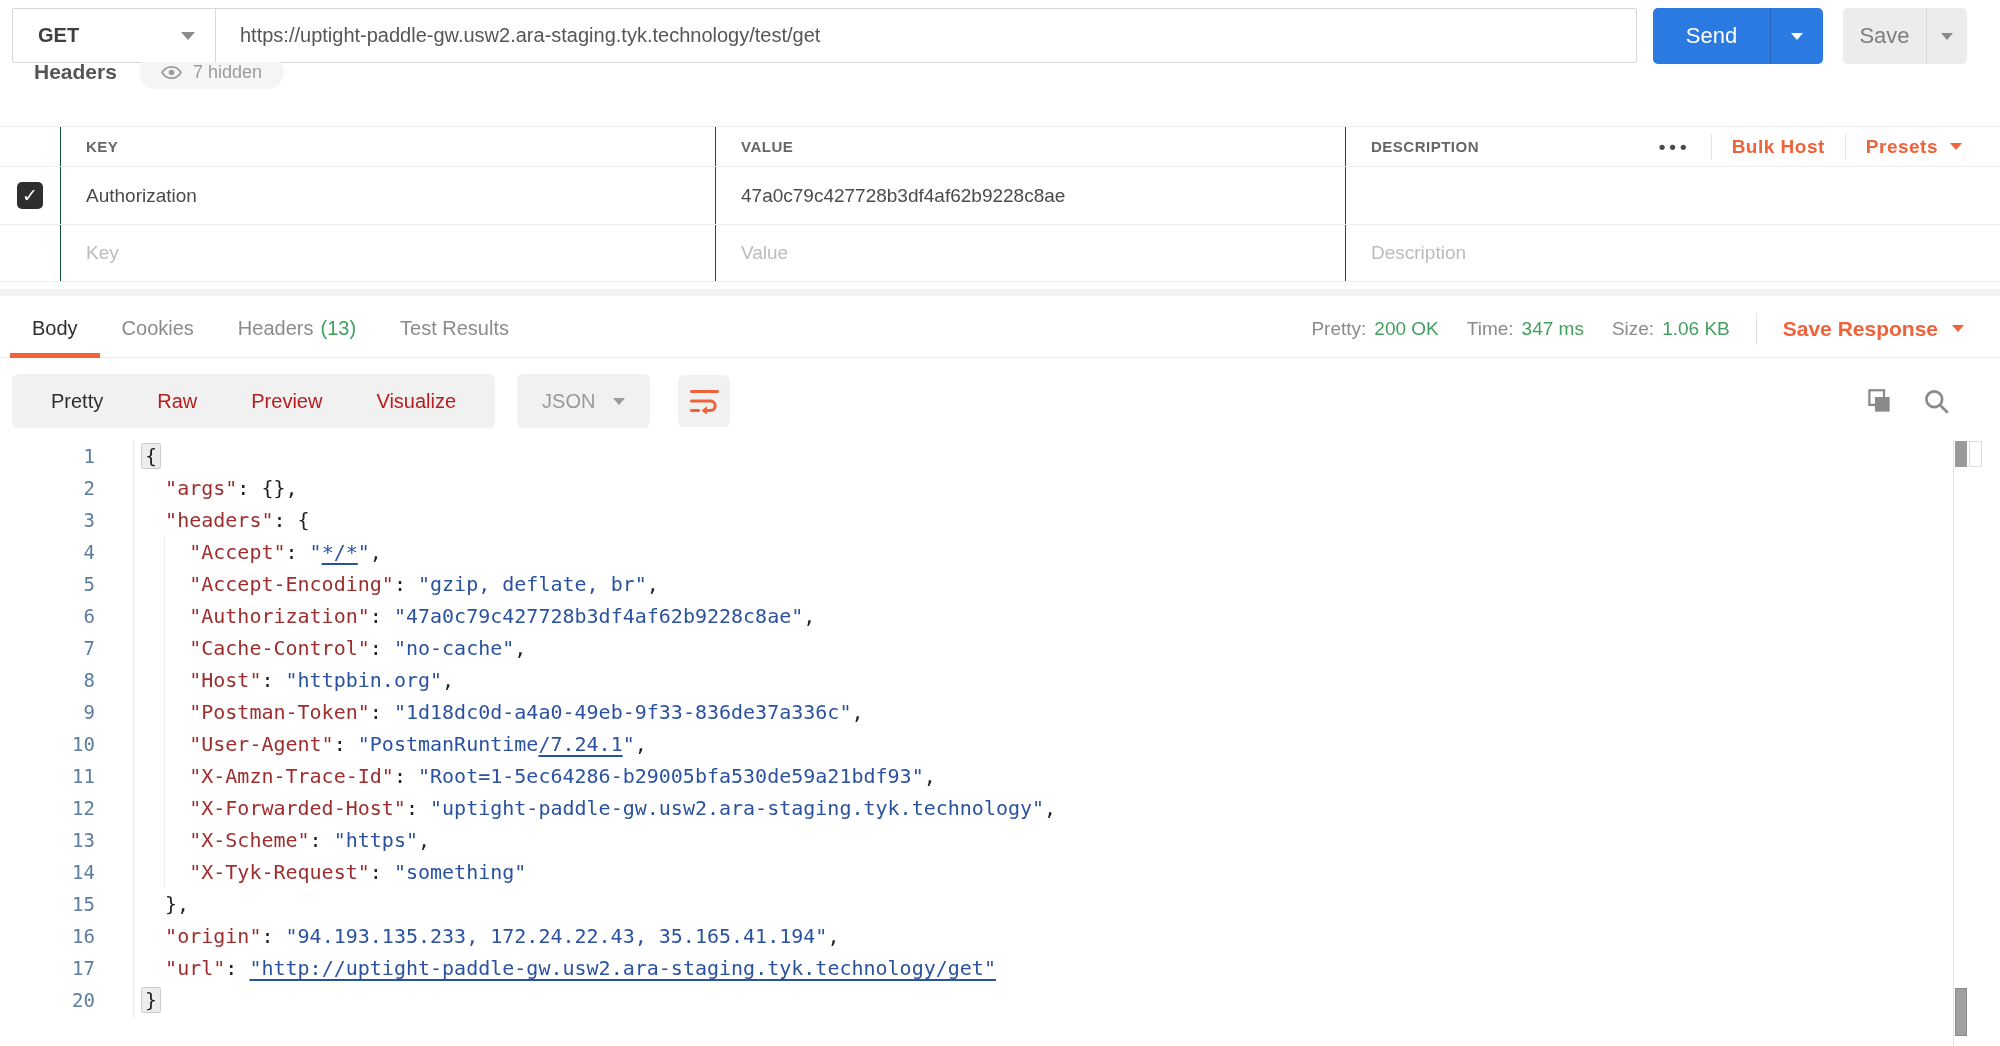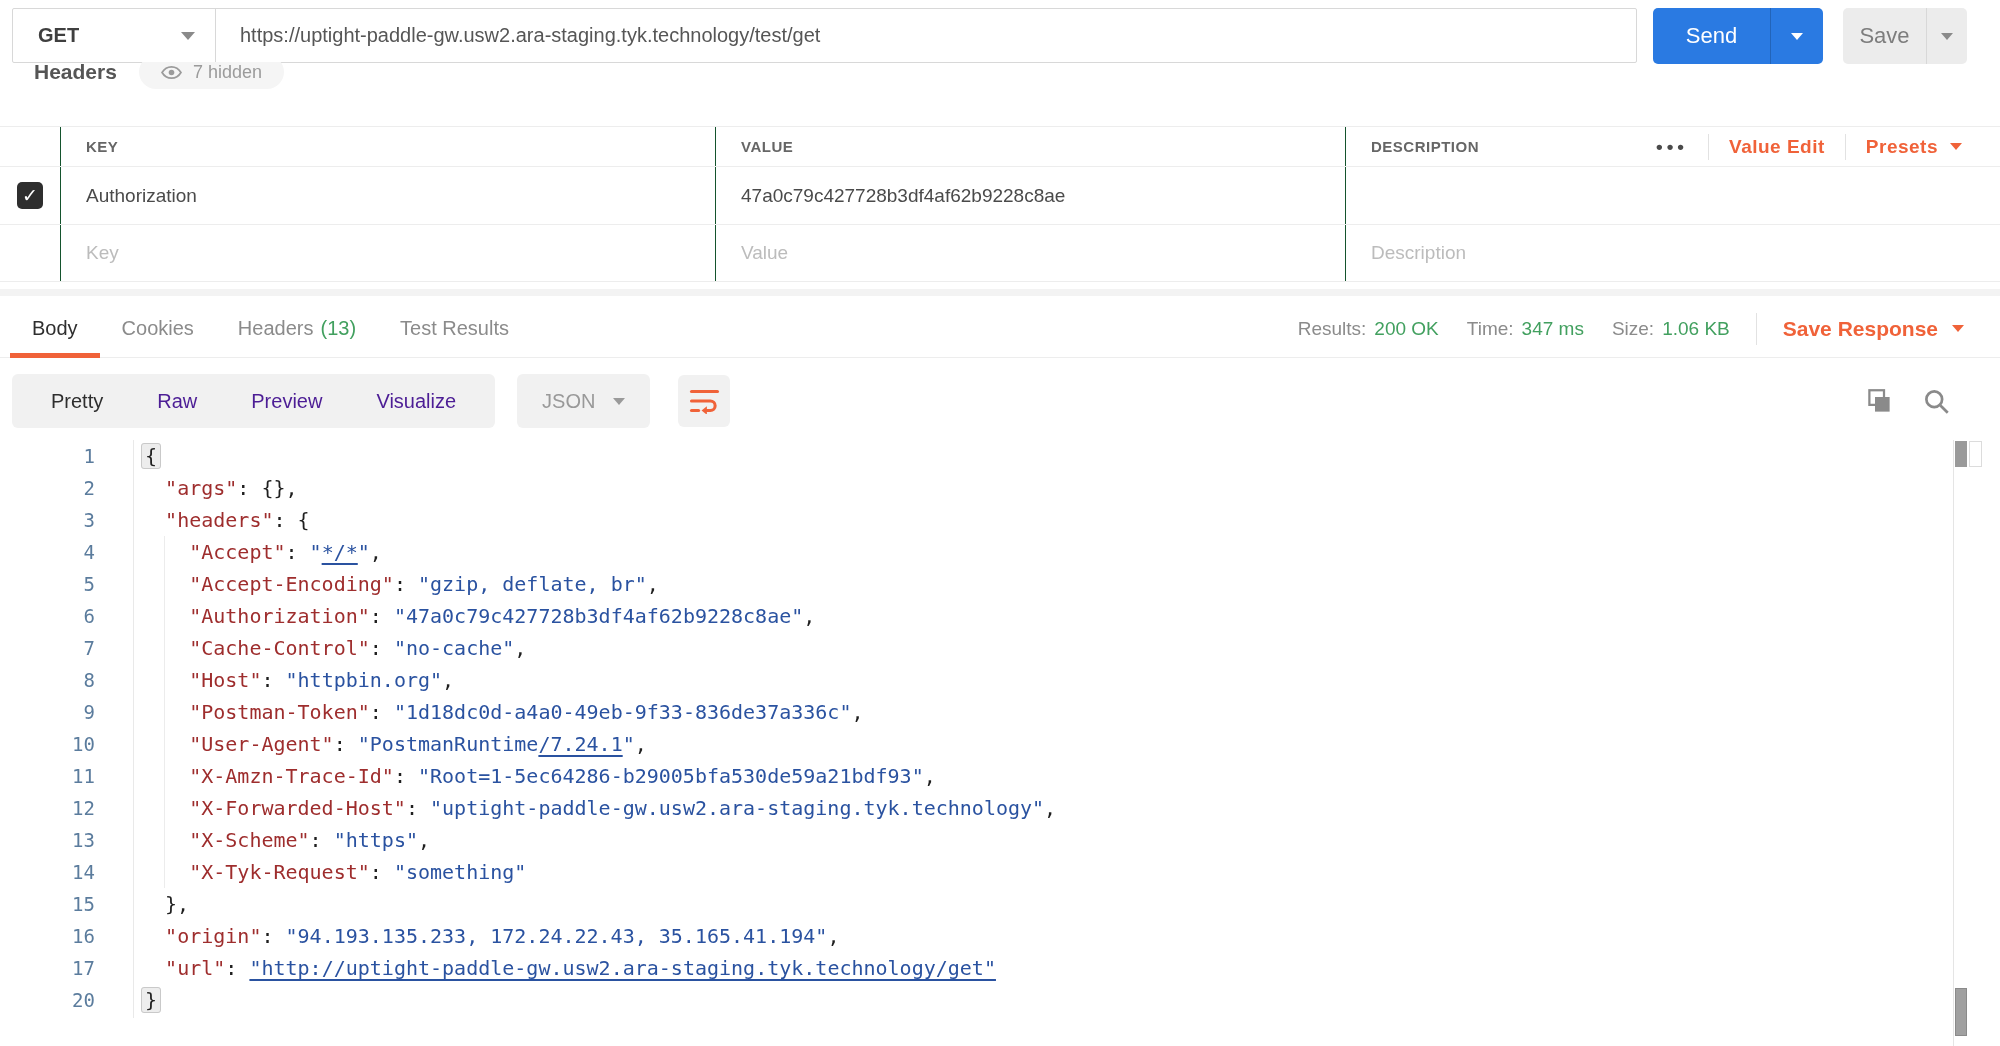--- a/index.html
+++ b/index.html
@@ -74,21 +74,21 @@
   .status-group { margin-left:auto; display:flex; align-items:center; font-size:19px; }
   .status-group .lbl { color:#8b8b8b; margin-right:8px; }
   .status-group .val { color:#42A05F; }
   .status-group .gap { width:28px; }
   .save-resp { display:flex; align-items:center; gap:14px; color:#F06239;
     font-size:21px; font-weight:700; cursor:pointer; }
 
   
   .view-bar { position:absolute; top:373px; left:12px; width:1958px; height:56px; display:flex; align-items:center; }
   .vgroup { background:#f1f1f1; border-radius:6px; height:54px; display:flex; align-items:center; padding:0 12px; }
-  .vtab { padding:0 27px; font-size:20px; color:#4c1d95; cursor:pointer; }
+  .vtab { padding:0 27px; font-size:20px; color:#b91c1c; cursor:pointer; }
   .vtab.active { color:#2e2e2e; }
   .json-btn { margin-left:22px; background:#f1f1f1; border-radius:6px; height:54px; padding:4px 25px;
     display:flex; align-items:center; gap:18px; color:#999; font-size:20px; cursor:pointer; }
   .wrap-btn { margin-left:28px; width:52px; height:52px; background:#f1f1f1; border-radius:6px;
     display:flex; align-items:center; justify-content:center; cursor:pointer; }
   .right-icons { margin-left:auto; display:flex; align-items:center; gap:30px; padding-right:20px; }
   .icon-btn { background:none; border:none; cursor:pointer; display:flex; align-items:center; }
 
   
   .code-area { position:absolute; top:440px; left:0; width:1953px; height:586px; }
@@ -152,21 +152,21 @@
 <div class="kv-table">
   <div class="t-row t-head">
     <div></div>
     <div>KEY</div>
     <div>VALUE</div>
     <div>
       <span>DESCRIPTION</span>
       <span class="hdr-controls">
         <span class="dots">•••</span>
         <span class="vdiv"></span>
-        <span class="olink">Value Edit</span>
+        <span class="olink">Bulk Host</span>
         <span class="vdiv"></span>
         <span class="presets olink">
           <span>Presets</span>
           <span class="caret sm orange"></span>
         </span>
       </span>
     </div>
   </div>
   <div class="t-row t-data">
     <div>
@@ -194,21 +194,21 @@
     <span>Cookies</span>
   </div>
   <div class="tab">
     <span>Headers</span>
     <span class="count">(13)</span>
   </div>
   <div class="tab">
     <span>Test Results</span>
   </div>
   <div class="status-group">
-    <span class="lbl">Results:</span>
+    <span class="lbl">Pretty:</span>
     <span class="val">200 OK</span>
     <span class="gap"></span>
     <span class="lbl">Time:</span>
     <span class="val">347 ms</span>
     <span class="gap"></span>
     <span class="lbl">Size:</span>
     <span class="val">1.06 KB</span>
     <span class="vdiv" style="margin:0 26px; height:32px;"></span>
     <span class="save-resp">
       <span>Save Response</span>

